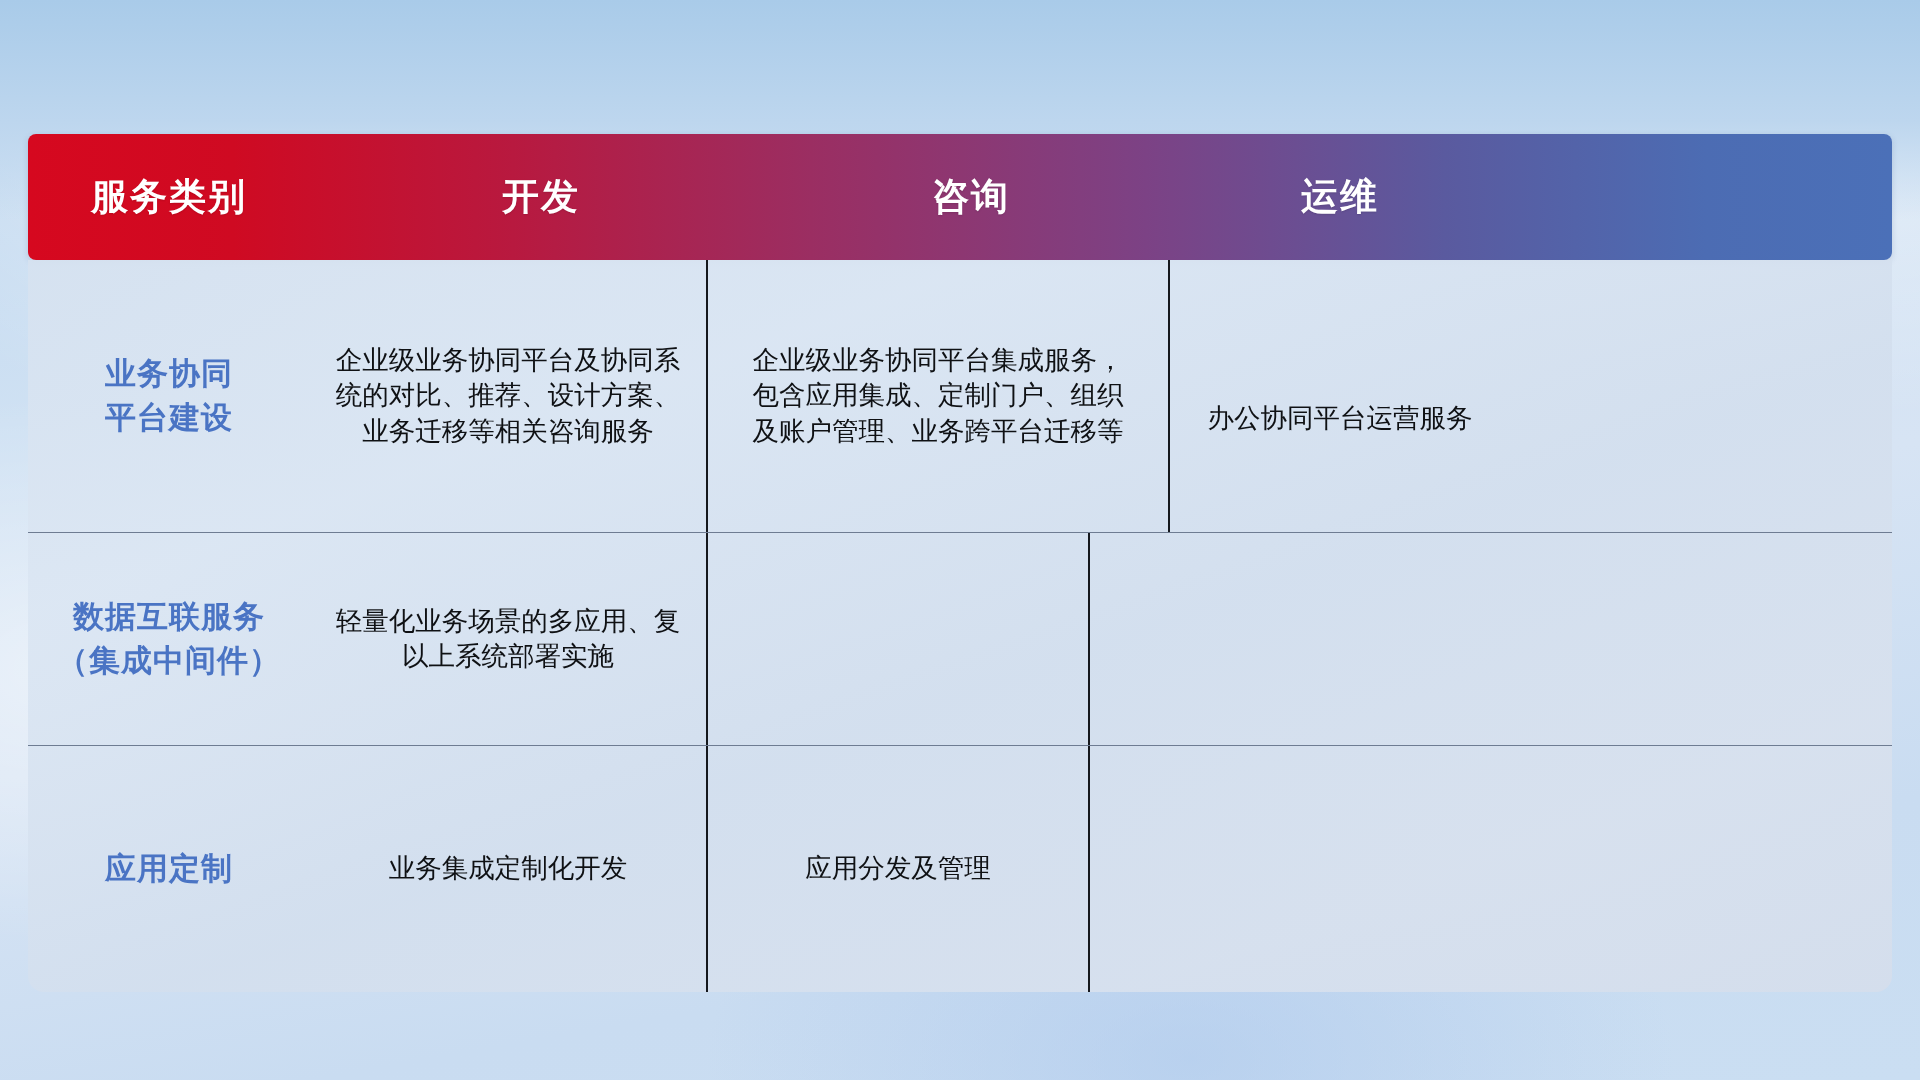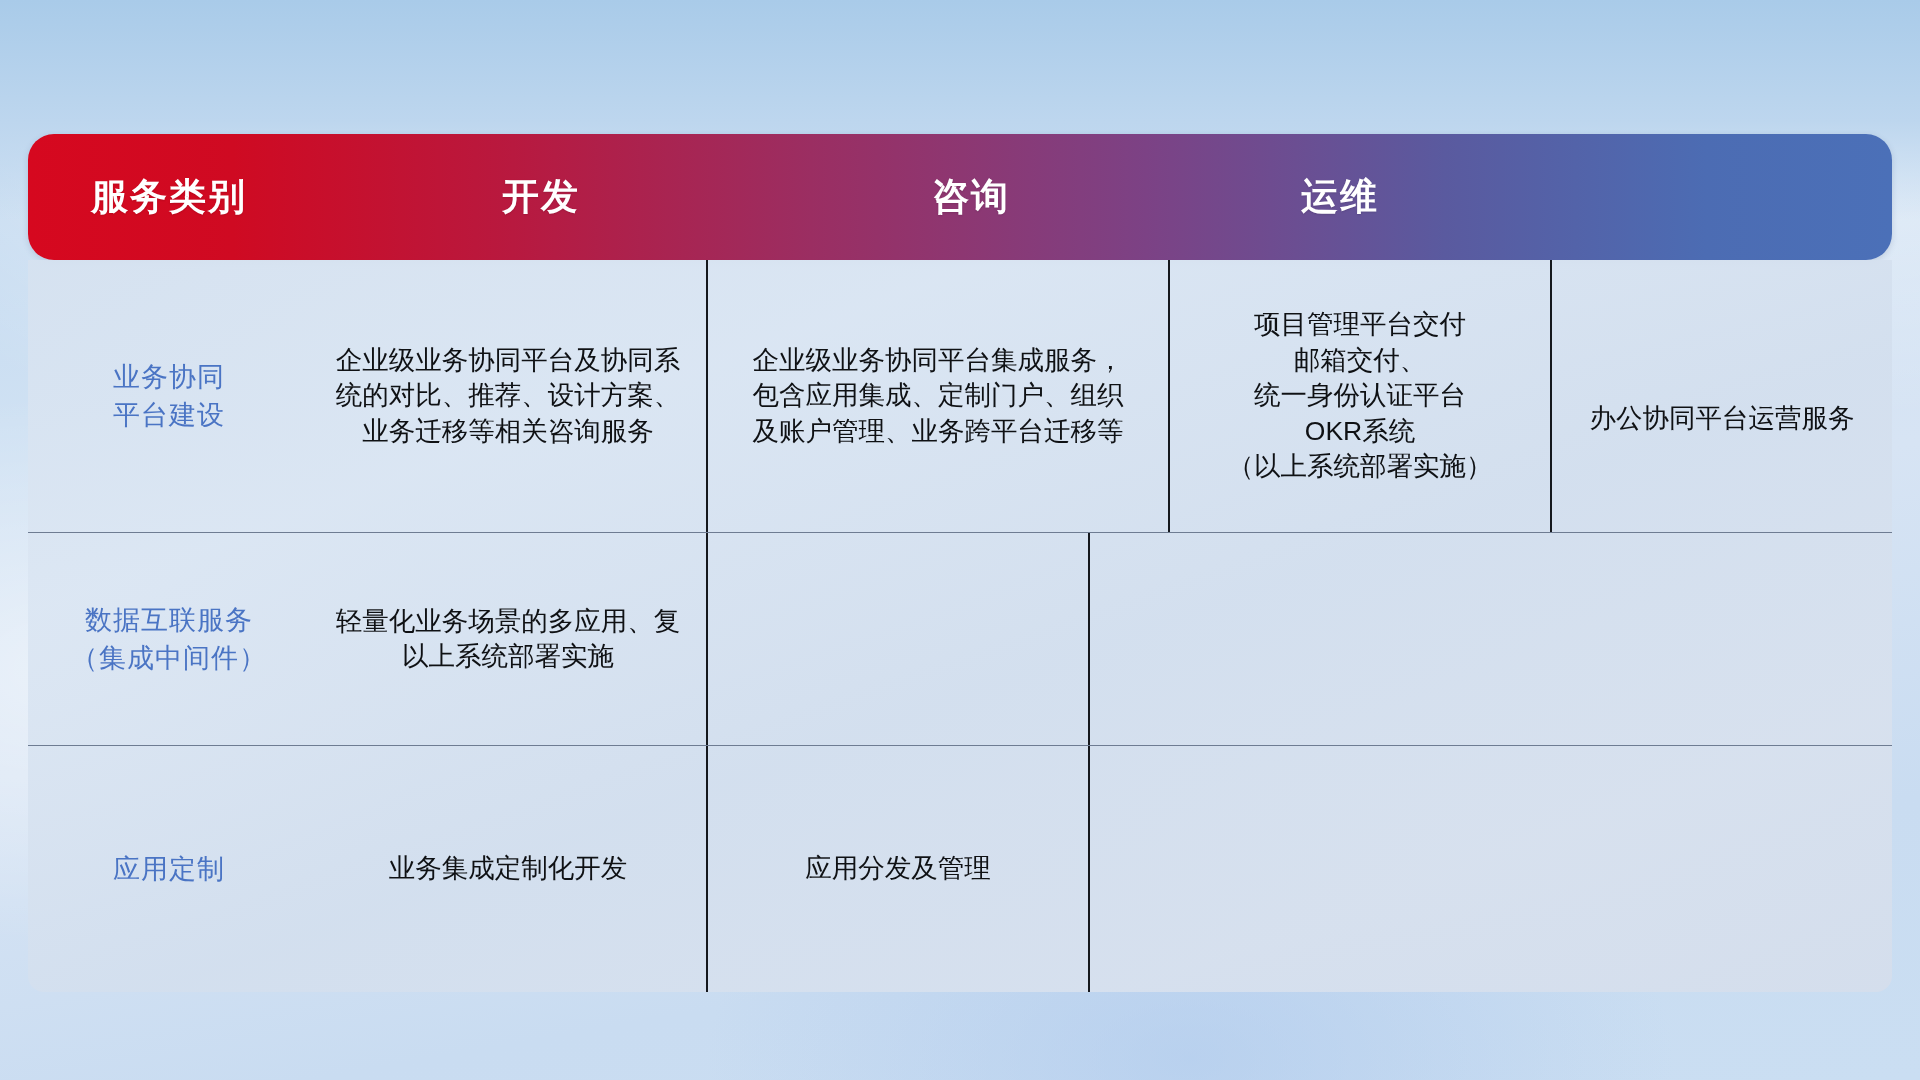--- a/index.html
+++ b/index.html
@@ -38,21 +38,21 @@
     left: 28px;
     top: 134px;
     width: 1864px;
     height: 820px;
   }
 
   
   .table-header {
     display: flex;
     height: 126px;
-    border-radius: 26px;
+    border-radius: 8px;
     overflow: hidden;
     background: linear-gradient(90deg,
       #d6081f 0%,
       #cf0a22 11%,
       #b8193f 26%,
       #9b2e62 42%,
       #7c4285 60%,
       #5a5a9f 76%,
       #4c6cb3 90%,
       #4b70b8 100%);
@@ -96,22 +96,22 @@
     color: #0f1114;
     font-size: 26.5px;
     line-height: 1.34;
     border-right: 2px solid #15181d;
     white-space: pre-line;
   }
   .td:last-child { border-right: none; margin-top: 46px; }
   .td.cat {
     border-right: none;
     color: #4a74c4;
-    font-weight: normal;
-    font-size: 27px;
+    font-weight: bold;
+    font-size: 31px;
     line-height: 1.42;
     letter-spacing: 1px;
   }
 
   
   .c0 { width: 282px; flex: 0 0 282px; }
   .c1 { width: 398px; flex: 0 0 398px; }
   .c2 { width: 462px; flex: 0 0 462px; }
   .c3 { width: 382px; flex: 0 0 382px; }
   .c4 { width: 340px; flex: 0 0 340px; }
@@ -139,25 +139,20 @@
 
     <div class="tr r0">
       <div class="td cat c0">业务协同
 平台建设</div>
       <div class="td c1">企业级业务协同平台及协同系
 统的对比、推荐、设计方案、
 业务迁移等相关咨询服务</div>
       <div class="td c2">企业级业务协同平台集成服务，
 包含应用集成、定制门户、组织
 及账户管理、业务跨平台迁移等</div>
-      <div class="td c3">项目管理平台交付
-邮箱交付、
-统一身份认证平台
-OKR系统
-（以上系统部署实施）</div>
       <div class="td c4">办公协同平台运营服务</div>
     </div>
 
     <div class="tr r1">
       <div class="td cat c0">数据互联服务
 （集成中间件）</div>
       <div class="td c1">轻量化业务场景的多应用、复
 以上系统部署实施</div>
       <div class="td c3"></div>
       <div class="td c4"></div>

